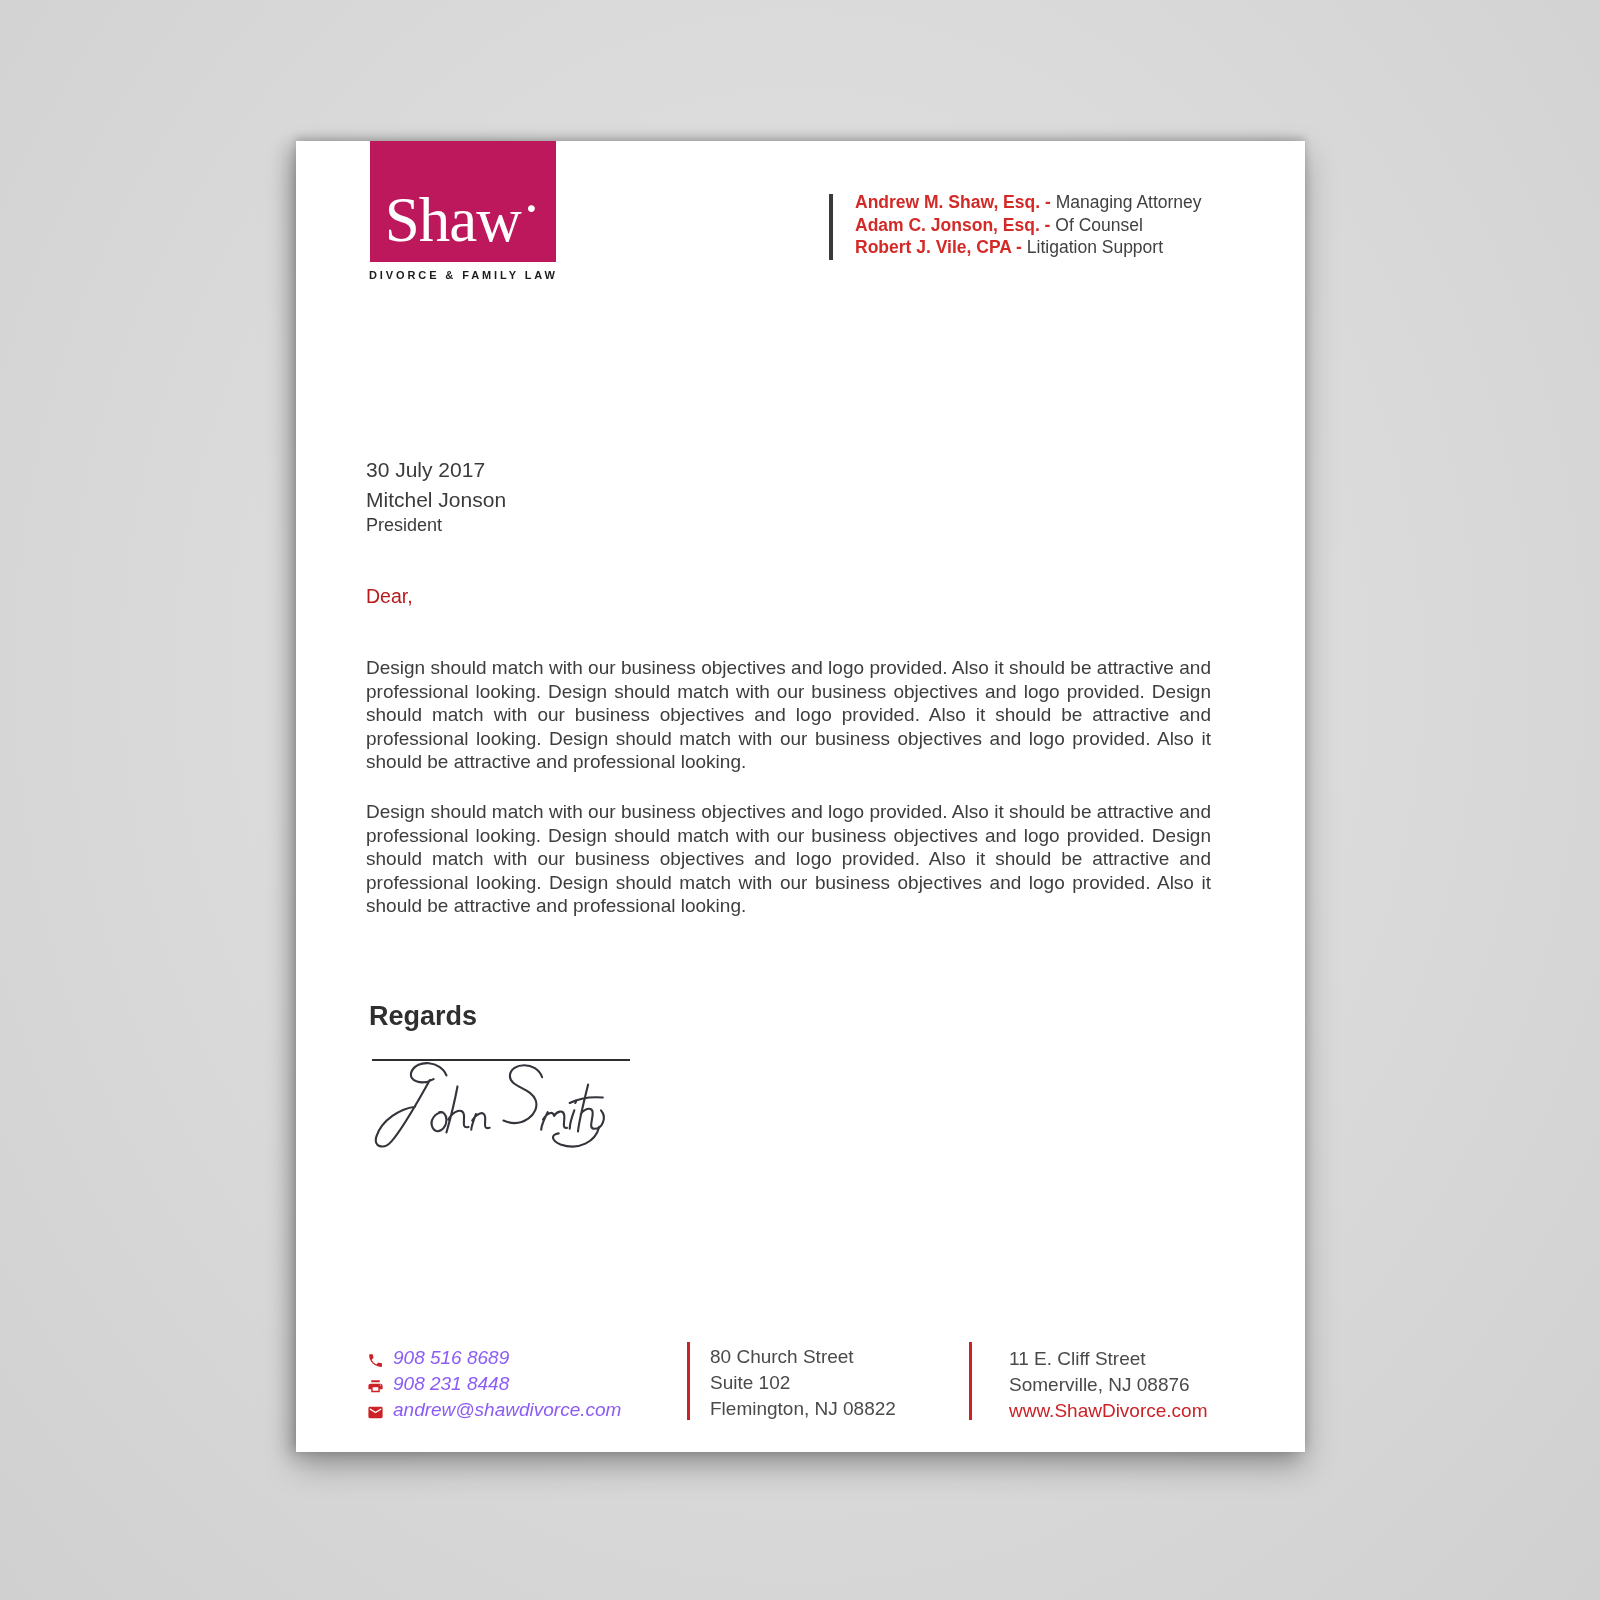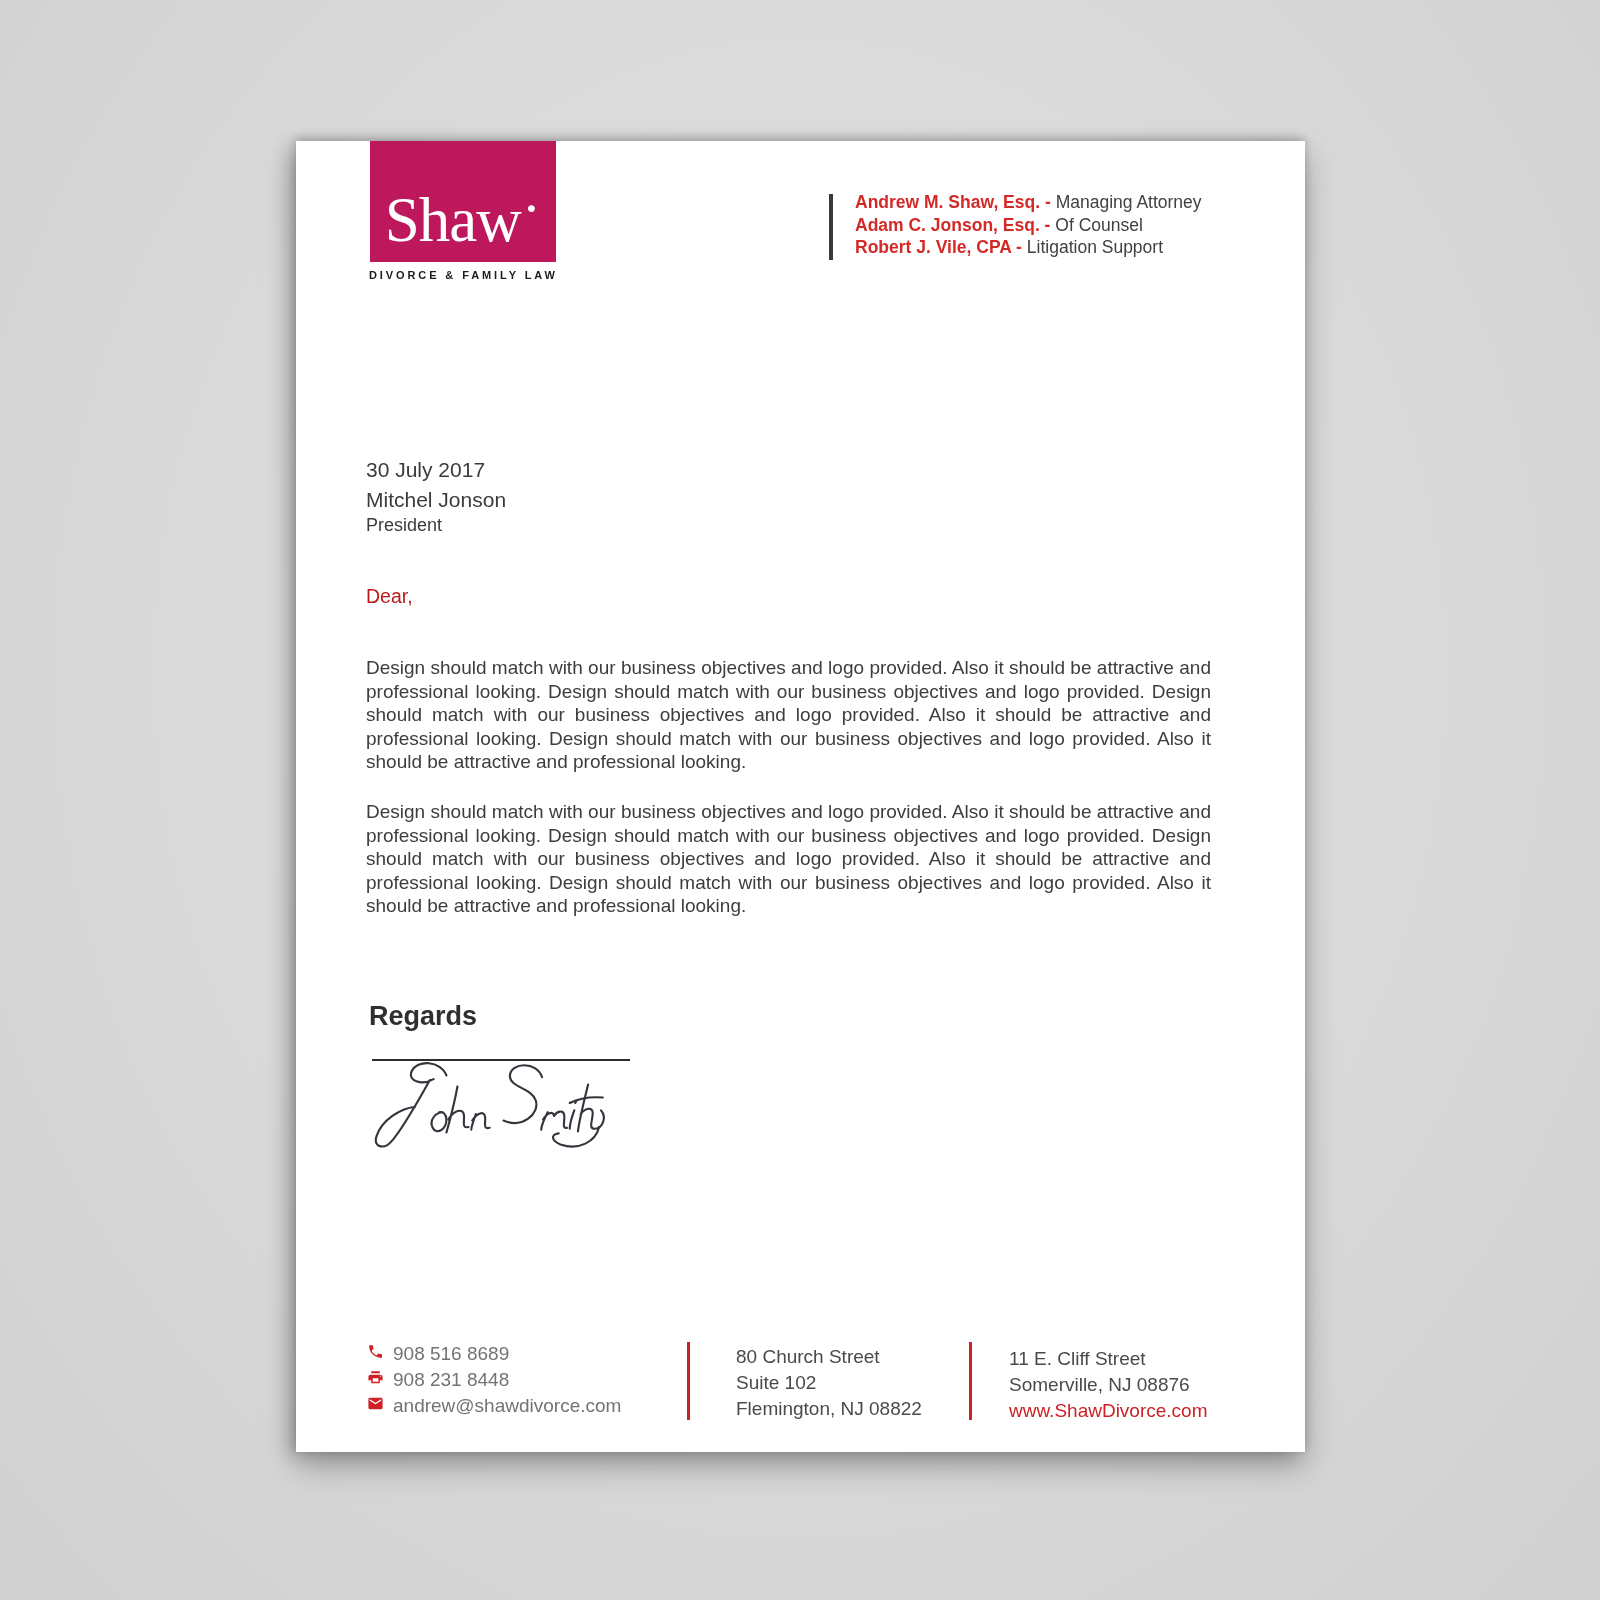--- a/index.html
+++ b/index.html
@@ -63,27 +63,27 @@
   .para2 { top: 659px; }
   .closing {
     position: absolute; left: 73px; top: 860px;
     font-size: 27px; font-weight: bold; color: #2f2f2f;
   }
   .sign-line { position: absolute; left: 76px; top: 918px; width: 258px; height: 2px; background: #2d2d2d; }
   .signature { position: absolute; left: 62px; top: 916px; width: 256px; height: 92px; }
   .signature svg { width: 100%; height: 100%; }
   
   .f-contacts { position: absolute; left: 71px; top: 1202px; }
-  .f-row { display: flex; align-items: flex-start; height: 26px; font-size: 19px; color: #737373; }
+  .f-row { display: flex; align-items: flex-end; height: 26px; font-size: 19px; color: #8b5cf6; font-style: italic; }
   .f-icon { width: 17px; height: 17px; margin-right: 9px; display: inline-flex; }
   .f-icon svg { width: 17px; height: 17px; fill: #cc2127; }
   .f-divider { position: absolute; width: 3px; height: 78px; top: 1201px; background: #cc2127; }
   .f-div1 { left: 391px; }
   .f-div2 { left: 673px; }
-  .f-addr1 { position: absolute; left: 414px; top: 1203px; font-size: 19px; line-height: 26px; color: #4a4a4a; margin-left: 26px; }
+  .f-addr1 { position: absolute; left: 414px; top: 1203px; font-size: 19px; line-height: 26px; color: #4a4a4a; }
   .f-addr2 { position: absolute; left: 713px; top: 1205px; font-size: 19px; line-height: 26px; color: #4a4a4a; }
   .f-web { color: #cc2127; }
 </style>
 </head>
 <body>
 
 <div class="stage">
   <div class="page">
 
     <div class="logo-box">

